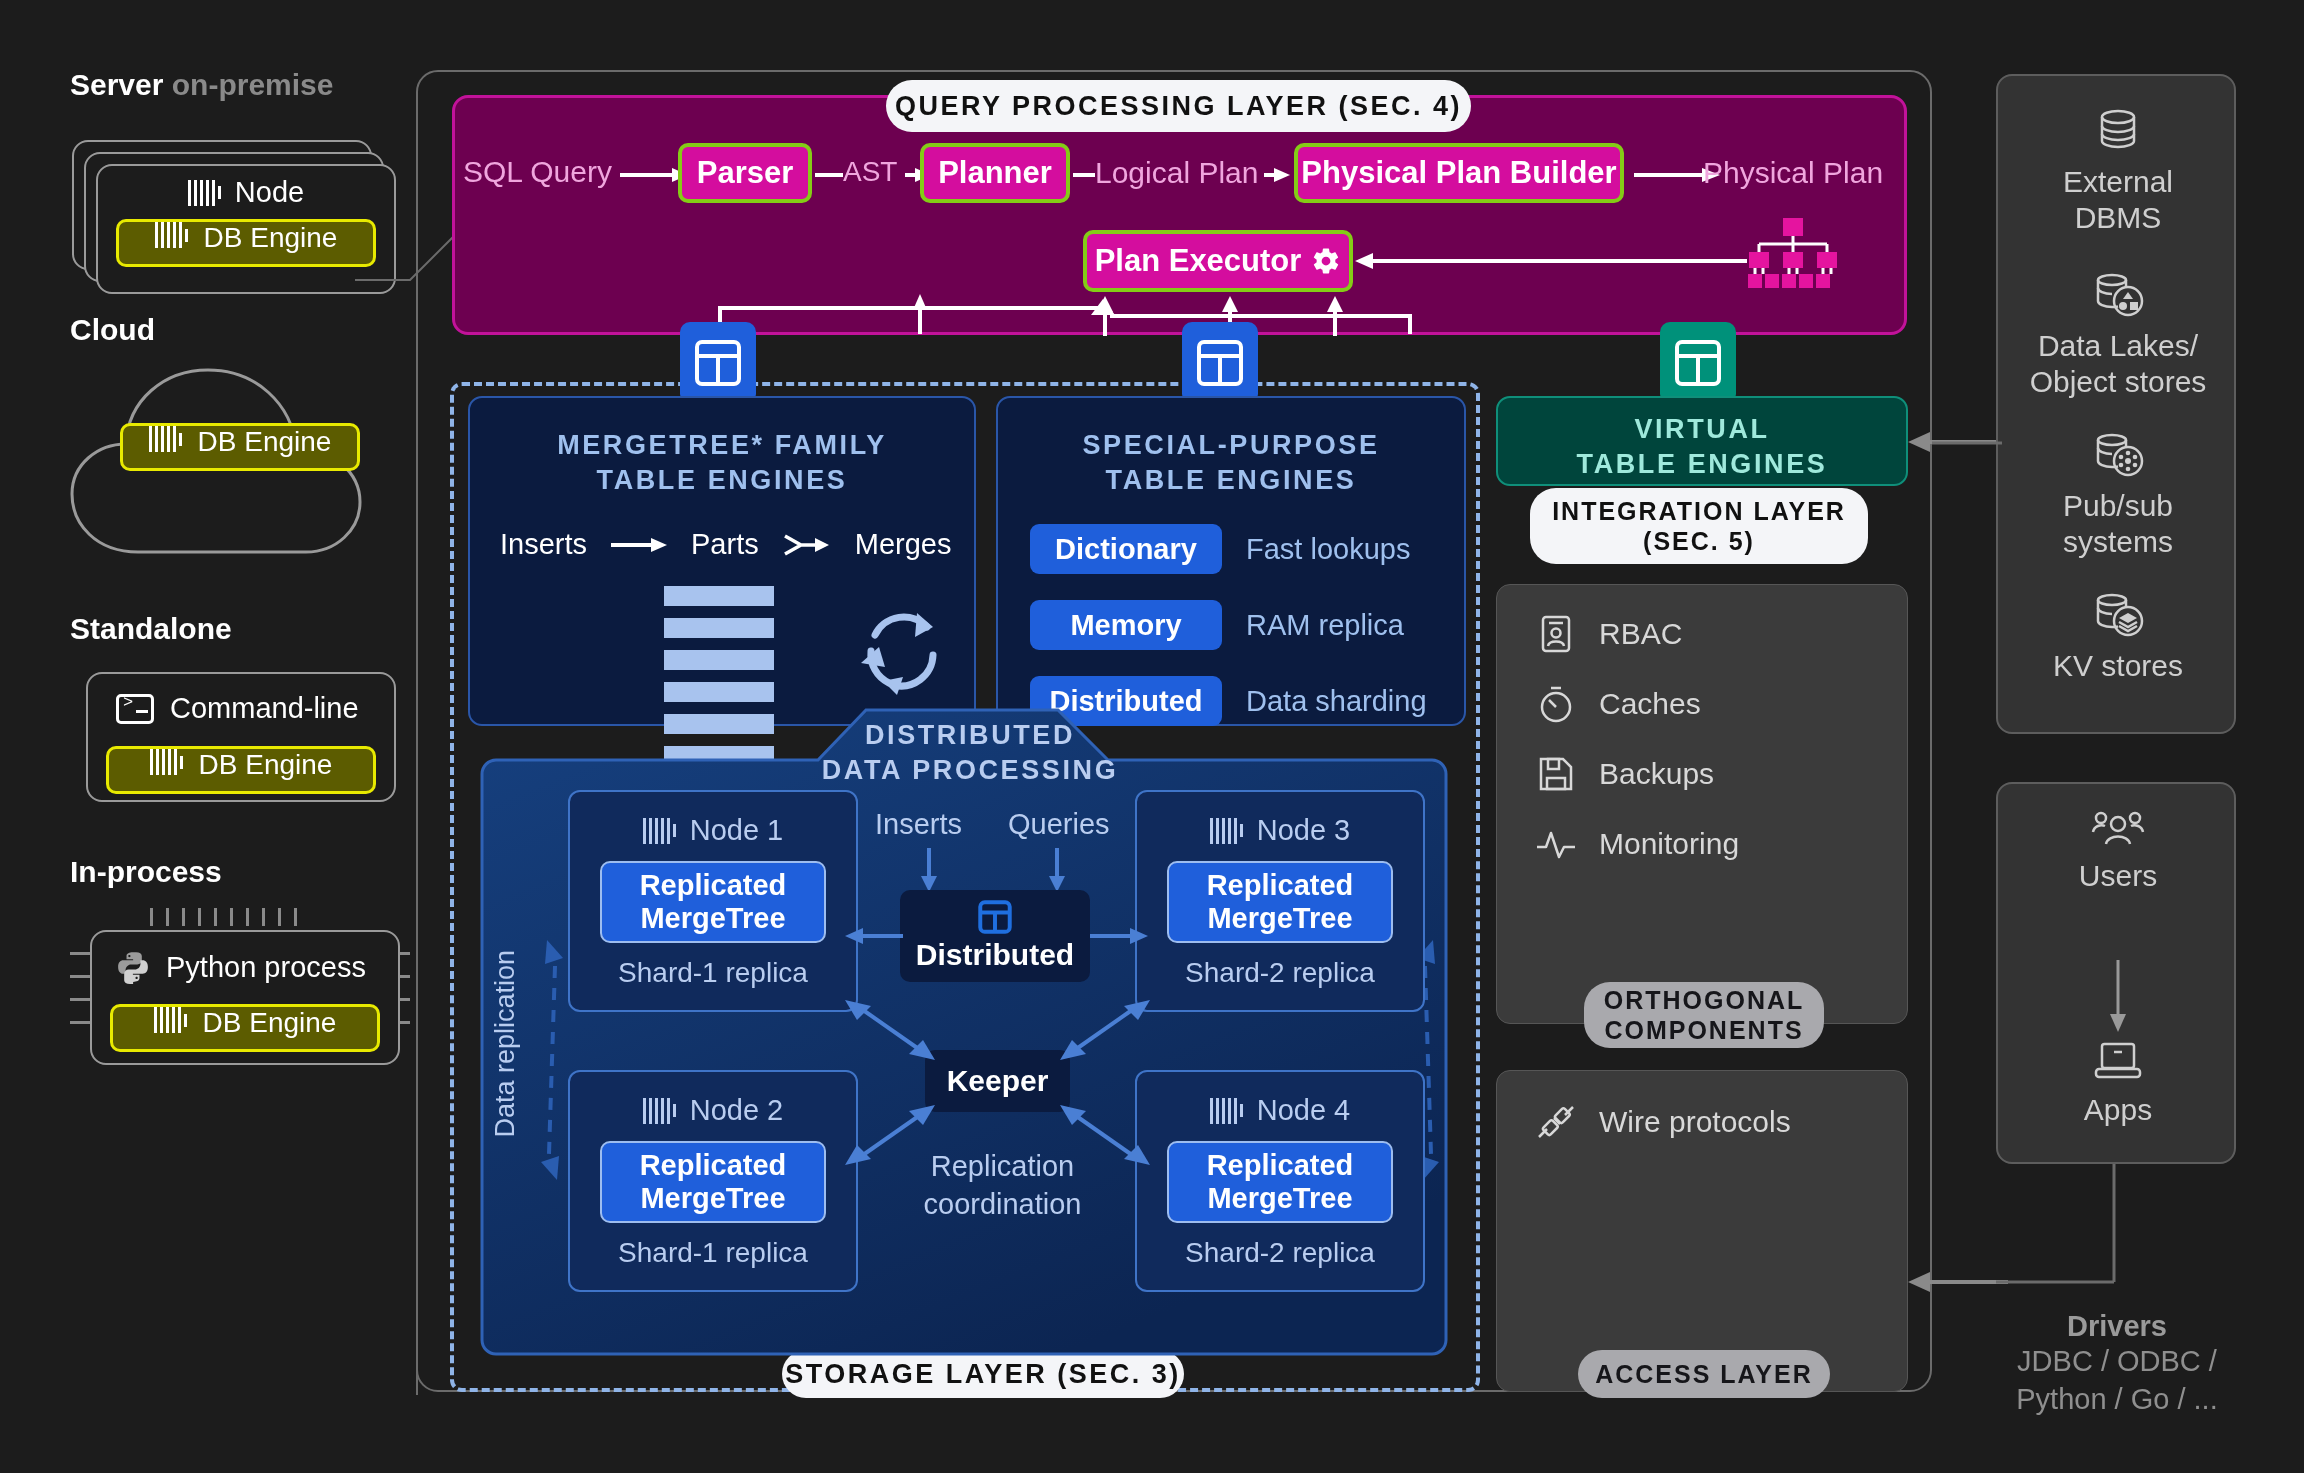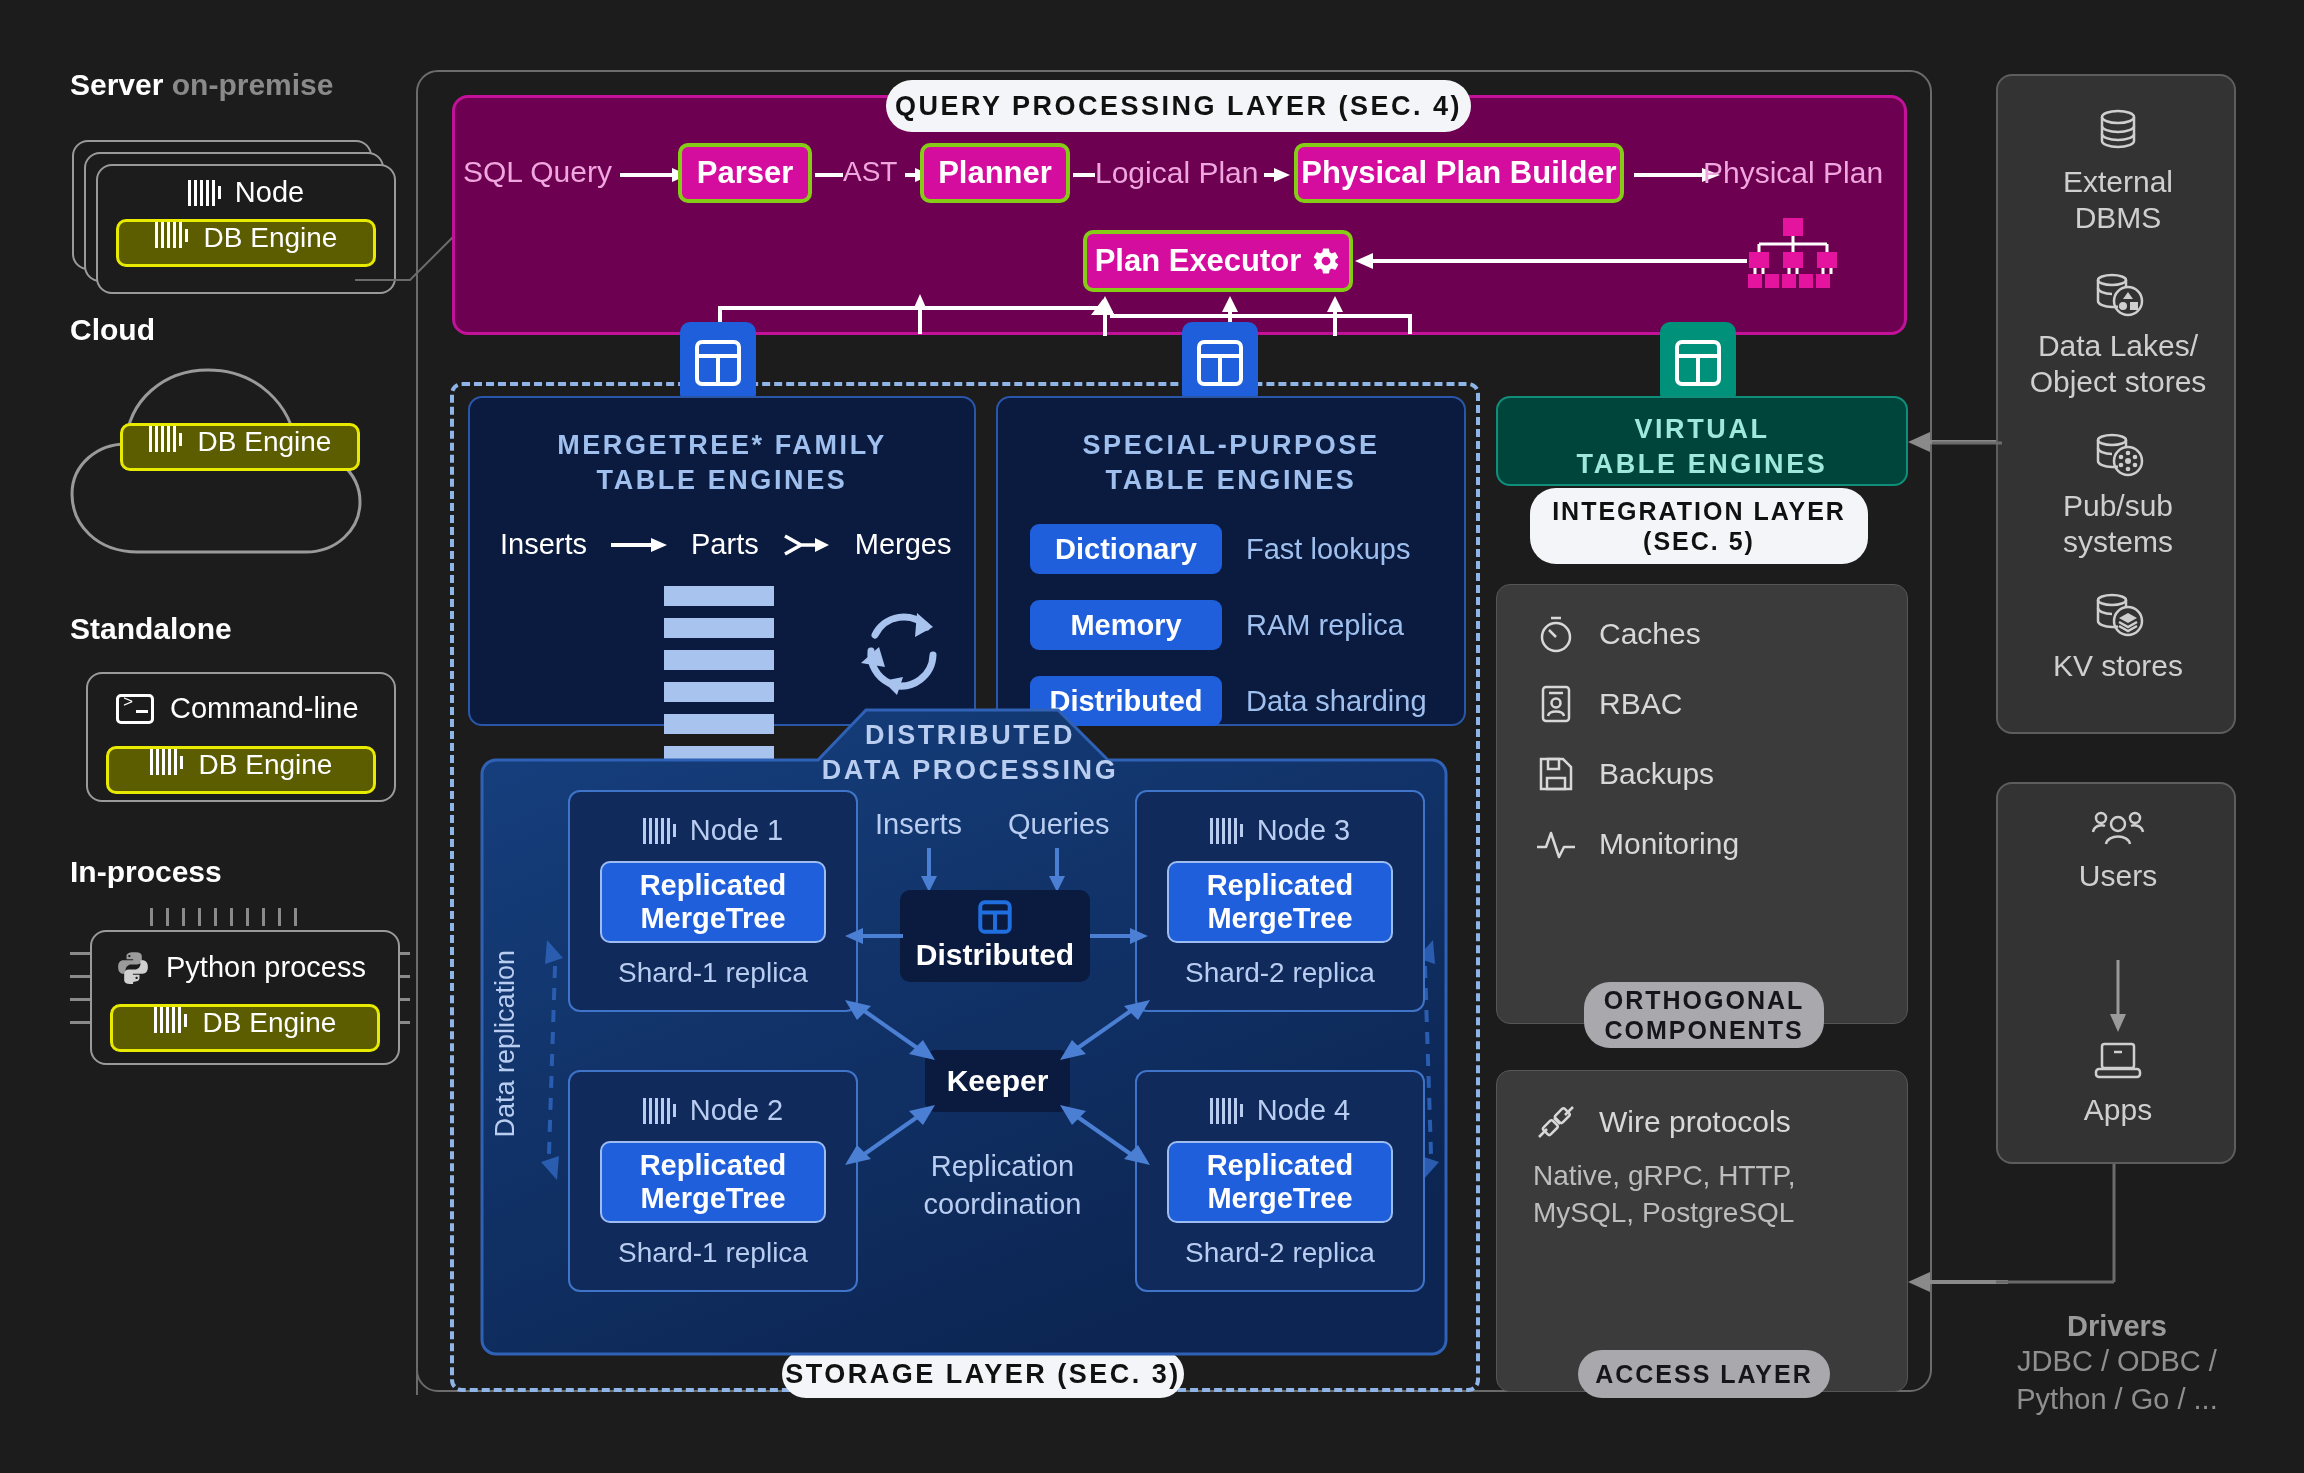--- a/index.html
+++ b/index.html
@@ -600,33 +600,33 @@
   </div>
 
   <svg class="abs" style="left:1908px; top:432px;" width="100" height="20">
     <path d="M100,10 L22,10" stroke="#8a8a8a" stroke-width="4"></path>
       <path d="M22,0 L0,10 L22,20 Z" fill="#8a8a8a"></path>
   </svg>
 
   <div class="grey-panel abs" style="left:1496px; top:584px; width:412px; height:440px;">
     <div class="grey-item" style="margin:28px 0 0 38px;">
       <svg width="42" height="42" viewBox="0 0 42 42">
-        <circle cx="21" cy="24" r="14" fill="none" stroke="#d8d8d8" stroke-width="2.5"></circle>
-        <path d="M21,24 L14,17 M16,5 L26,5" stroke="#d8d8d8" stroke-width="2.5"></path>
-      </svg>
-      <span>Caches</span>
-    </div>
-    <div class="grey-item" style="margin:28px 0 0 38px;">
-      <svg width="42" height="42" viewBox="0 0 42 42">
         <rect x="8" y="4" width="26" height="34" rx="3" fill="none" stroke="#d8d8d8" stroke-width="2.5"></rect>
         <path d="M14,10 L28,10" stroke="#d8d8d8" stroke-width="2.5"></path>
         <circle cx="21" cy="20" r="4.5" fill="none" stroke="#d8d8d8" stroke-width="2.5"></circle>
         <path d="M13,33 C14,27 28,27 29,33" fill="none" stroke="#d8d8d8" stroke-width="2.5"></path>
       </svg>
       <span>RBAC</span>
+    </div>
+    <div class="grey-item" style="margin:28px 0 0 38px;">
+      <svg width="42" height="42" viewBox="0 0 42 42">
+        <circle cx="21" cy="24" r="14" fill="none" stroke="#d8d8d8" stroke-width="2.5"></circle>
+        <path d="M21,24 L14,17 M16,5 L26,5" stroke="#d8d8d8" stroke-width="2.5"></path>
+      </svg>
+      <span>Caches</span>
     </div>
     <div class="grey-item" style="margin:28px 0 0 38px;">
       <svg width="42" height="42" viewBox="0 0 42 42">
         <path d="M6,6 L28,6 L36,14 L36,36 L6,36 Z" fill="none" stroke="#d8d8d8" stroke-width="2.5"></path>
         <rect x="13" y="6" width="11" height="10" fill="none" stroke="#d8d8d8" stroke-width="2.5"></rect>
         <rect x="12" y="25" width="18" height="11" fill="none" stroke="#d8d8d8" stroke-width="2.5"></rect>
       </svg>
       <span>Backups</span>
     </div>
     <div class="grey-item" style="margin:28px 0 0 38px;">
@@ -643,24 +643,20 @@
 
   <div class="grey-panel abs" style="left:1496px; top:1070px; width:412px; height:322px;">
     <div class="grey-item" style="margin:30px 0 0 38px;">
       <svg width="42" height="42" viewBox="0 0 42 42">
         <path d="M4,36 L12,28 M30,14 L38,6" stroke="#d8d8d8" stroke-width="2.5"></path>
         <rect x="9" y="22" width="13" height="10" rx="2" transform="rotate(-45 15 27)" fill="none" stroke="#d8d8d8" stroke-width="2.5"></rect>
         <rect x="21" y="10" width="13" height="10" rx="2" transform="rotate(-45 27 15)" fill="none" stroke="#d8d8d8" stroke-width="2.5"></rect>
         <path d="M19,17 L25,23" stroke="#d8d8d8" stroke-width="2.5"></path>
       </svg>
       <span>Wire protocols</span>
-    </div>
-    <div class="grey-sub" style="margin:14px 0 0 36px;">
-      <div>Native, gRPC, HTTP,</div>
-      <div>MySQL, PostgreSQL</div>
     </div>
   </div>
   <div class="abs pill-label small pill-grey" style="left:1578px; top:1350px; width:252px; height:48px;">ACCESS LAYER</div>
 
   <svg class="abs" style="left:1908px; top:1272px;" width="100" height="20">
     <path d="M100,10 L22,10" stroke="#8a8a8a" stroke-width="4"></path>
       <path d="M22,0 L0,10 L22,20 Z" fill="#8a8a8a"></path>
   </svg>
 
   <div class="right-panel abs" style="left:1996px; top:74px; width:240px; height:660px;">

